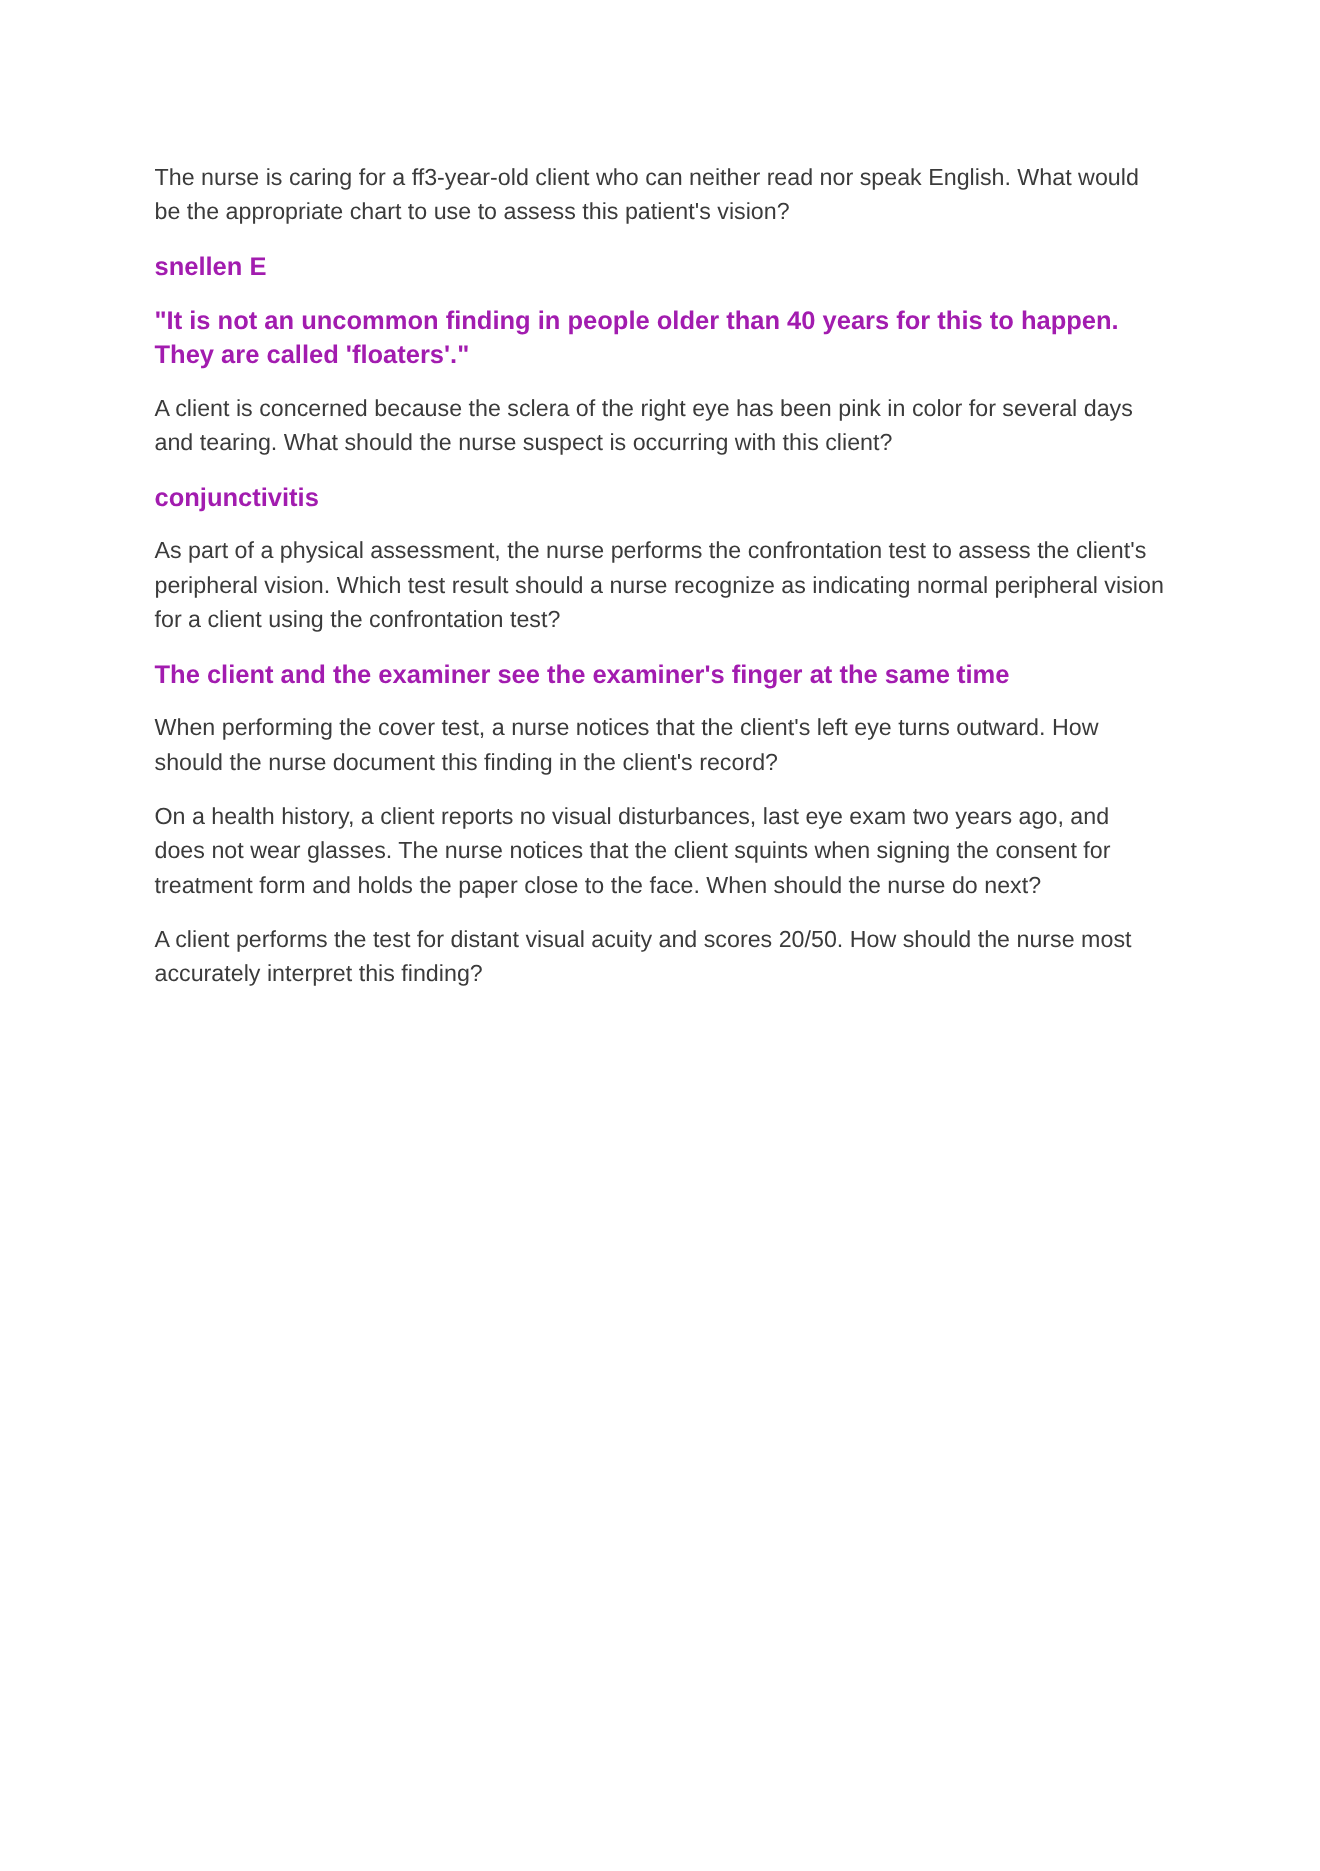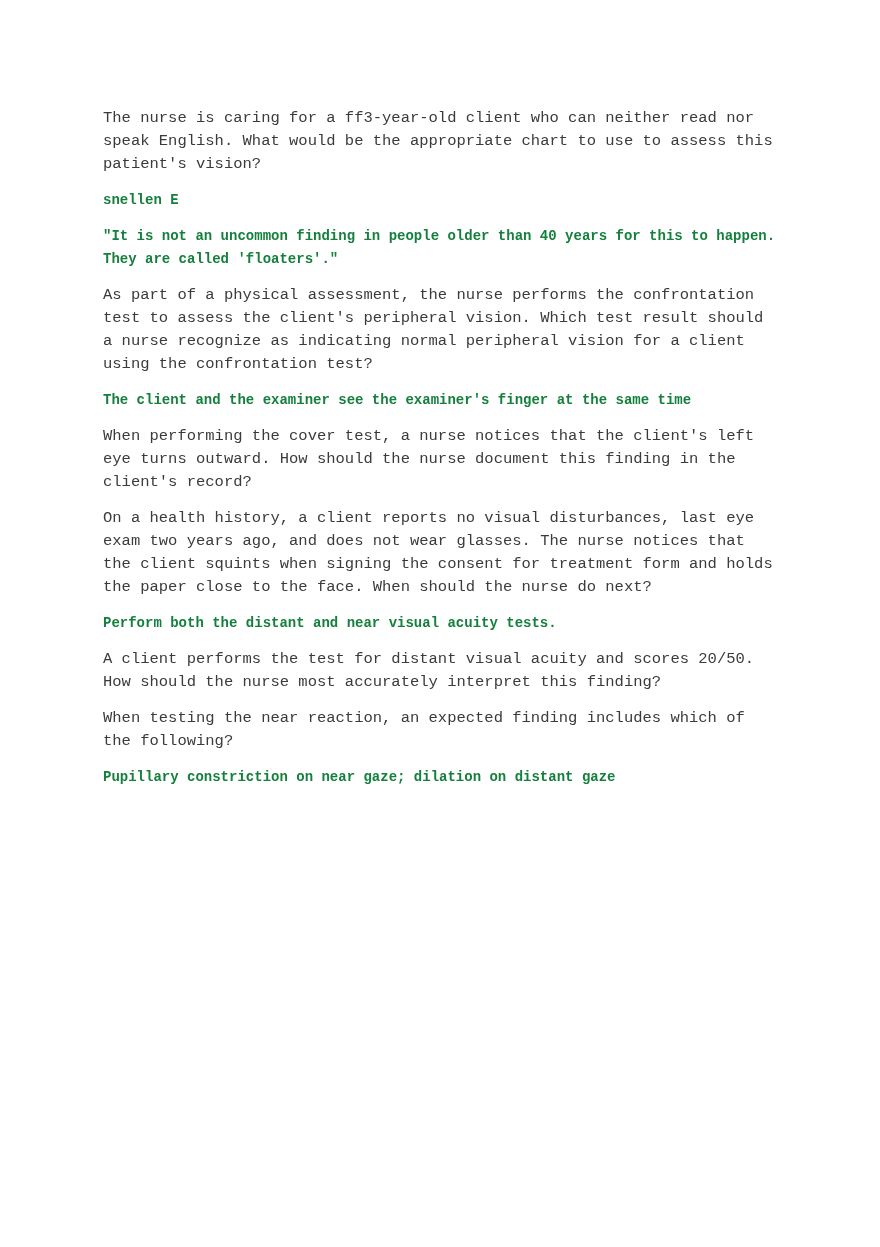--- a/index.html
+++ b/index.html
@@ -7,73 +7,72 @@
     padding: 0;
     background: #ffffff;
   }
   .page {
     position: relative;
     width: 880px;
     height: 1247px;
     background: #ffffff;
     box-sizing: border-box;
     padding: 107px 104px 0 103px;
-    font-family: Liberation Mono, monospace;
+    font-family: Liberation Sans, sans-serif;
     overflow: hidden;
   }
   .qa-item {
     margin: 0;
   }
   .question {
     margin: 0 0 13px 0;
     font-size: 15.5px;
     line-height: 23px;
     font-weight: 400;
     color: #3b3b3b;
   }
   .answer {
     margin: 0 0 13px 0;
-    font-size: 14px;
+    font-size: 17px;
     line-height: 23px;
     font-weight: 700;
-    color: #15803d;
+    color: #a21caf;
   }
 </style>
 </head>
 <body>
 
 <div class="page">
 
   <div class="qa-item">
     <p class="question">The nurse is caring for a ff3-year-old client who can neither read nor speak English. What would be the appropriate chart to use to assess this patient's vision?</p>
     <p class="answer">snellen E</p>
   </div>
 
   <div class="qa-item">
     <p class="answer">"It is not an uncommon finding in people older than 40 years for this to happen. They are called 'floaters'."</p>
   </div>
 
+  <div class="qa-item">
+    <p class="question">A client is concerned because the sclera of the right eye has been pink in color for several days and tearing. What should the nurse suspect is occurring with this client?</p>
+    <p class="answer">conjunctivitis</p>
+  </div>
 
   <div class="qa-item">
     <p class="question">As part of a physical assessment, the nurse performs the confrontation test to assess the client's peripheral vision. Which test result should a nurse recognize as indicating normal peripheral vision for a client using the confrontation test?</p>
     <p class="answer">The client and the examiner see the examiner's finger at the same time</p>
   </div>
 
   <div class="qa-item">
     <p class="question">When performing the cover test, a nurse notices that the client's left eye turns outward. How should the nurse document this finding in the client's record?</p>
   </div>
 
   <div class="qa-item">
     <p class="question">On a health history, a client reports no visual disturbances, last eye exam two years ago, and does not wear glasses. The nurse notices that the client squints when signing the consent for treatment form and holds the paper close to the face. When should the nurse do next?</p>
-    <p class="answer">Perform both the distant and near visual acuity tests.</p>
   </div>
 
   <div class="qa-item">
     <p class="question">A client performs the test for distant visual acuity and scores 20/50. How should the nurse most accurately interpret this finding?</p>
   </div>
 
 
-  <div class="qa-item">
-    <p class="question">When testing the near reaction, an expected finding includes which of the following?</p>
-    <p class="answer">Pupillary constriction on near gaze; dilation on distant gaze</p>
-  </div>
 
 </div>
 
 </body></html>

